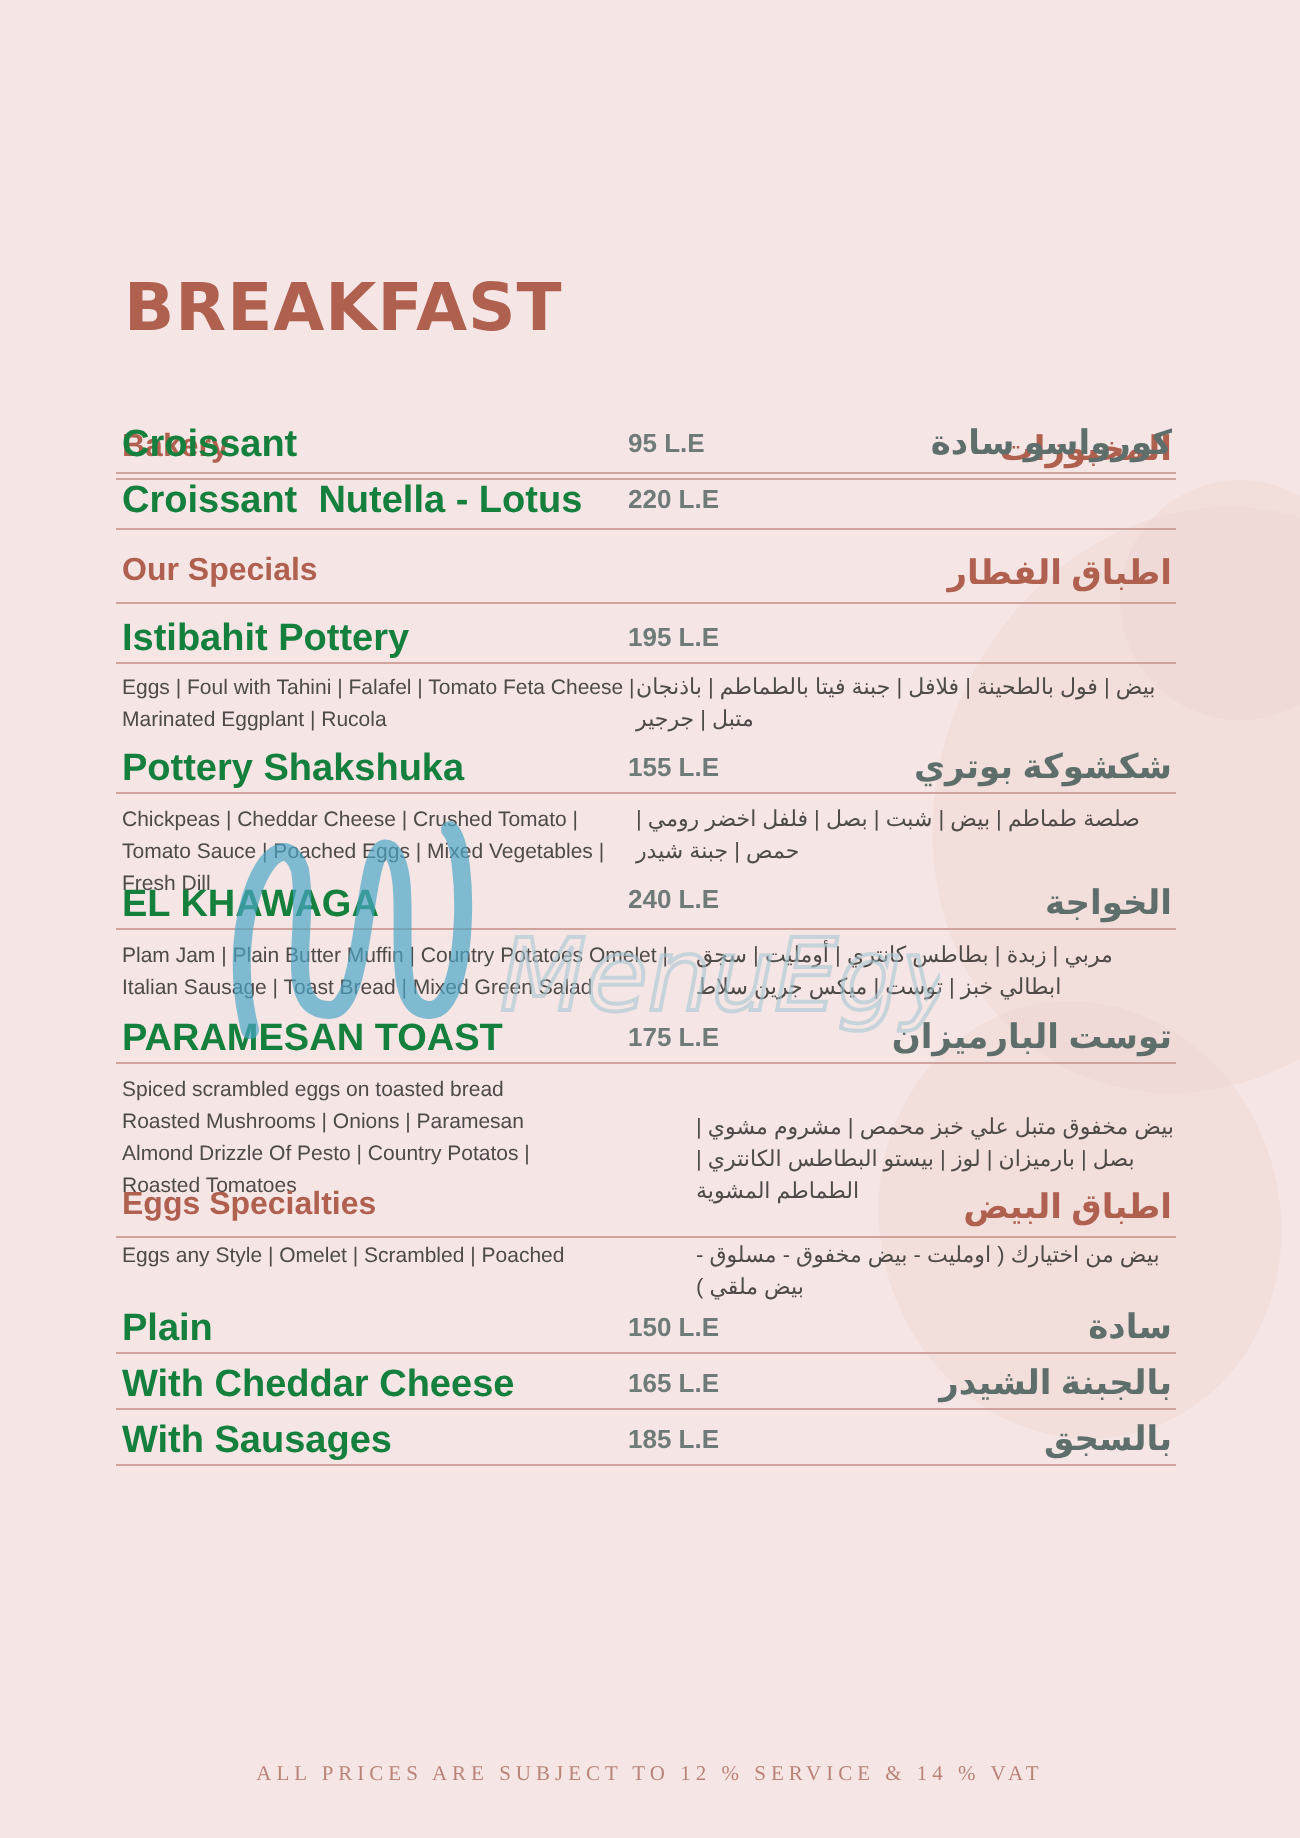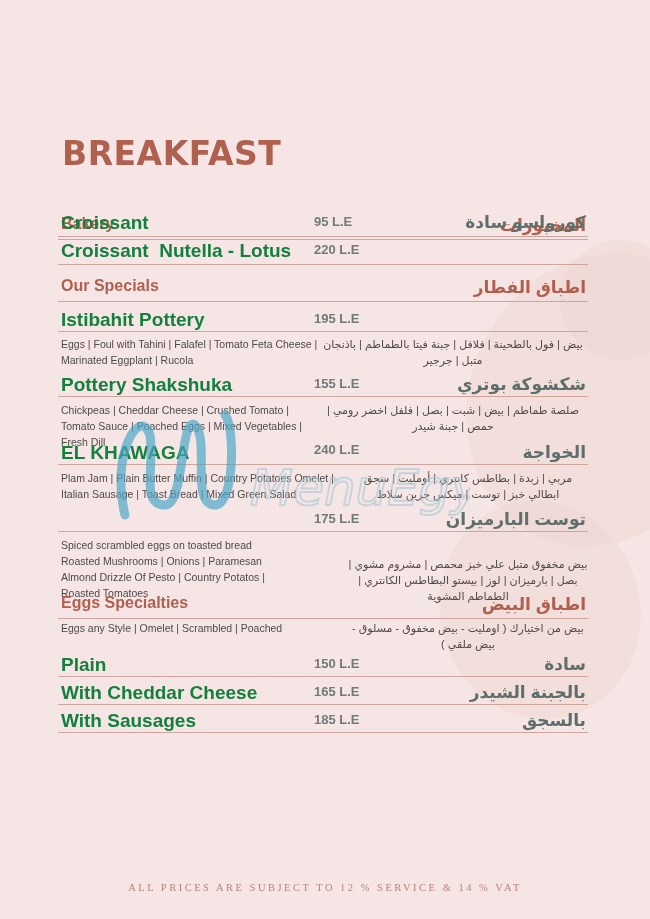--- a/index.html
+++ b/index.html
@@ -35,21 +35,21 @@
 
   .sec .en, .sec .ar { font-size: 16px; font-weight: bold; color: #b0604f; }
   .sec .ar { font-size: 17px; }
   .item .en { font-size: 19px; font-weight: bold; color: #15803d; }
   .item .ar { font-size: 17px; font-weight: bold; color: #5e6e6b; }
 
   .desc {
     position: absolute; font-size: 10.5px; line-height: 16px; color: #4e4a48;
   }
   .desc.en { left: 61px; width: 265px; }
-  .desc.ar { right: 62px; width: 270px; direction: rtl; text-align: center; font-size: 11px; }
+  .desc.ar { right: 62px; width: 270px; direction: rtl; text-align: left; font-size: 11px; }
 
   .footer {
     position: absolute; left: 0; width: 650px; top: 882px; text-align: center;
     font-family: "Liberation Serif", serif; font-size: 10.5px; letter-spacing: 2.5px; color: #b98378;
   }
 </style>
 </head>
 <body>
 
 <div class="deco deco1"></div>
@@ -94,20 +94,21 @@
 
 <div class="row item" style="top:442px;height:22px;">
   <span class="en">EL KHAWAGA</span>
   <span class="price" style="top:0px">240 L.E</span>
   <span class="ar">الخواجة</span>
 </div>
 <div class="desc en" style="top:470px;width:290px;">Plam Jam | Plain Butter Muffin | Country Potatoes Omelet | Italian Sausage | Toast Bread | Mixed Green Salad</div>
 <div class="desc ar" style="top:470px;width:240px;">مربي | زبدة | بطاطس كانتري | أومليت | سجق ابطالي خبز | توست | ميكس جرين سلاط</div>
 
 <div class="row item" style="top:509px;height:22px;">
+  <span class="en">PARAMESAN TOAST</span>
   <span class="price" style="top:2px">175 L.E</span>
   <span class="ar">توست البارميزان</span>
 </div>
 <div class="desc en" style="top:537px;width:230px;">Spiced scrambled eggs on toasted bread Roasted Mushrooms | Onions | Paramesan Almond Drizzle Of Pesto | Country Potatos | Roasted Tomatoes</div>
 <div class="desc ar" style="top:556px;width:240px;">بيض مخفوق متبل علي خبز محمص | مشروم مشوي | بصل | بارميزان | لوز | بيستو البطاطس الكانتري | الطماطم المشوية</div>
 
 <div class="row sec" style="top:594px;height:24px;">
   <span class="en">Eggs Specialties</span>
   <span class="ar">اطباق البيض</span>
 </div>

